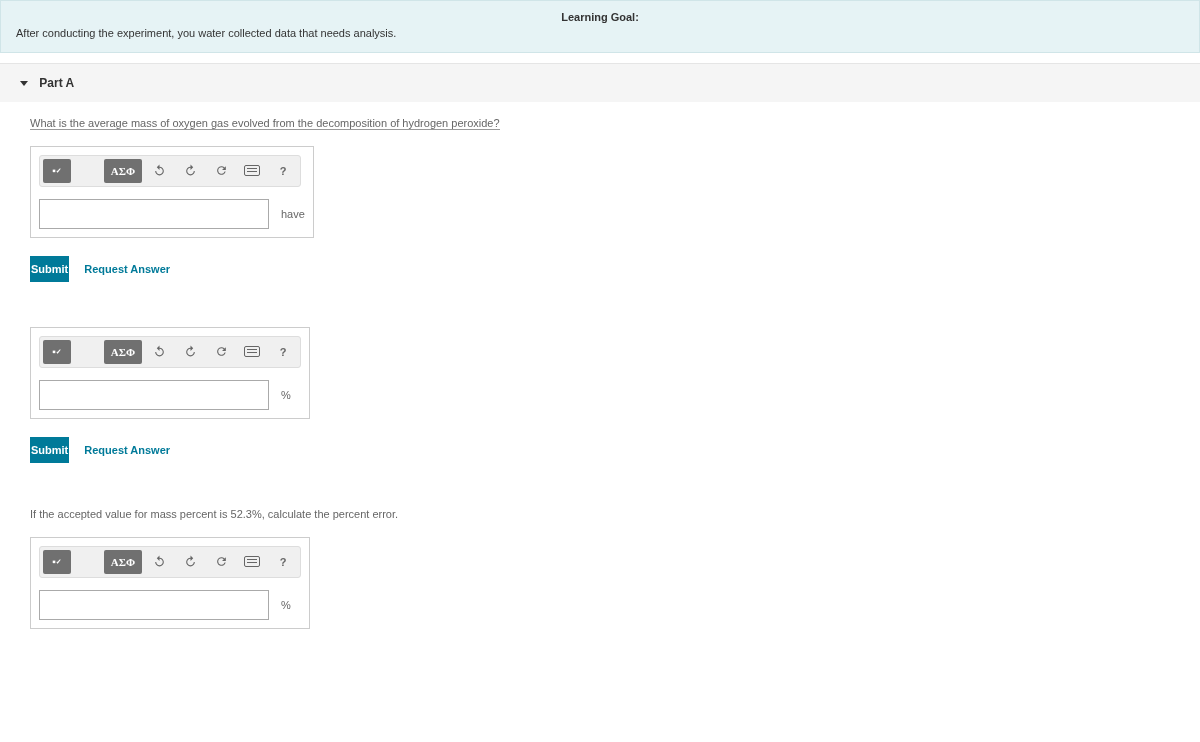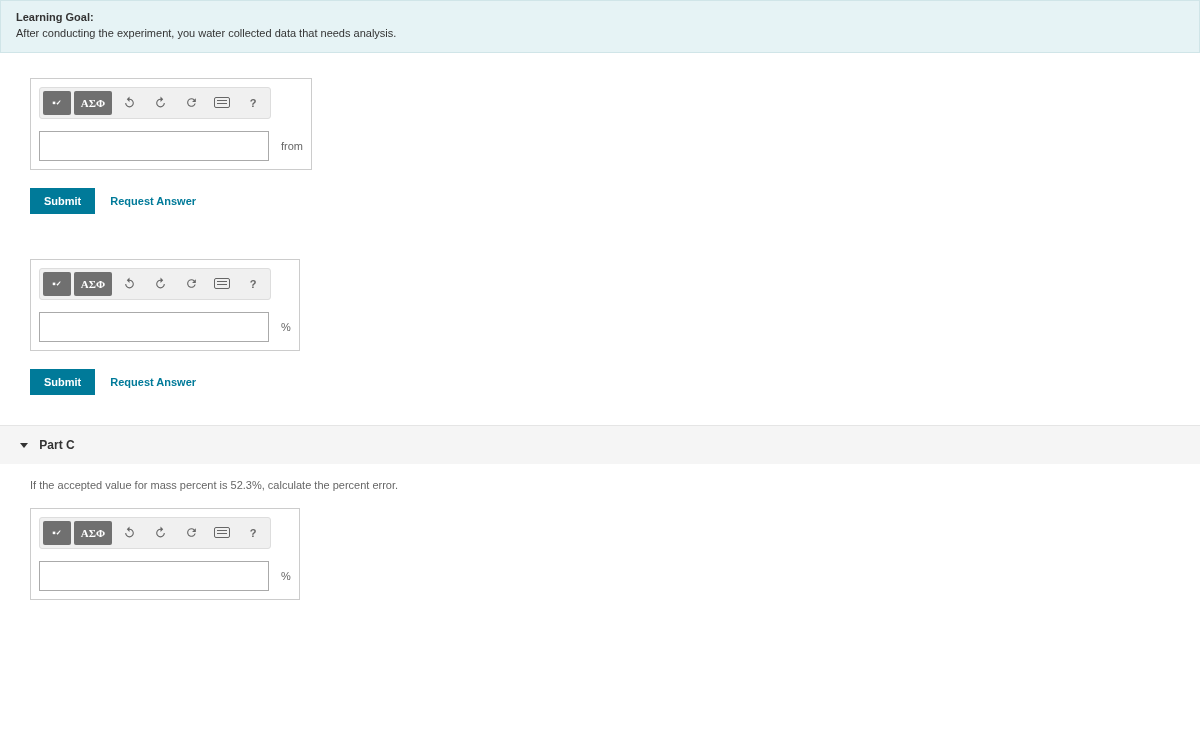--- a/index.html
+++ b/index.html
@@ -11,20 +11,21 @@
   }
   .learning-goal {
     background: #e6f3f5;
     padding: 10px 15px;
     border: 1px solid #d0e5e8;
   }
   .learning-goal .title {
     font-weight: bold;
     font-size: 11px;
     margin-bottom: 2px;
+    text-align: center;
   }
   .learning-goal .line {
     font-size: 11px;
     color: #333;
     line-height: 1.5;
   }
   .part {
     margin-top: 10px;
   }
   .part-header {
@@ -88,20 +89,21 @@
     cursor: pointer;
     font-weight: bold;
   }
   .tool-btn.light {
     background: transparent;
     color: #666;
   }
   .tool-btn.greek {
     width: 38px;
     font-family: 'Times New Roman', serif;
+    margin-left: 30px;
   }
   .tool-btn svg { width: 13px; height: 13px; }
   .tool-btn.light svg { fill: #666; }
   .input-row {
     display: flex;
     align-items: center;
     gap: 12px;
   }
   .answer-input {
     width: 230px;
@@ -117,21 +119,21 @@
   .actions {
     margin-top: 18px;
     display: flex;
     align-items: center;
     gap: 15px;
   }
   .submit-btn {
     background: #007a99;
     color: #fff;
     border: none;
-    padding: 7px 14px;
+    padding: 7px 1px;
     font-size: 11px;
     font-weight: bold;
     cursor: pointer;
   }
   .request-link {
     color: #007a99;
     font-size: 11px;
     cursor: pointer;
     font-weight: bold;
   }
@@ -148,20 +150,68 @@
     height: 1px; background: #666;
     box-shadow: 0 3px 0 #666;
   }
 </style>
 </head>
 <body>
 
 <div class="learning-goal">
   <div class="title">Learning Goal:</div>
   <div class="line">After conducting the experiment, you water collected data that needs analysis.</div>
+</div>
+
+<div class="part">
+  <div class="part-header">
+    <span class="caret"></span>
+    <span>Part A</span>
+  </div>
+  <div class="part-body">
+    <div class="question">
+      <span class="q-underline">What is the average mass of oxygen gas evolved from the decomposition of hydrogen peroxide?</span>
+    </div>
+    <div class="answer-box">
+      <div class="toolbar">
+        <div class="tool-btn">
+          <span style="font-size:10px;">▪</span>
+            <span style="font-size:7px;vertical-align:super;">✓</span>
+        </div>
+        <div class="tool-btn greek">ΑΣΦ</div>
+        <div class="tool-btn light">
+          <svg viewBox="0 0 24 24">
+              <path d="M12 5V1L7 6l5 5V7c3.3 0 6 2.7 6 6s-2.7 6-6 6-6-2.7-6-6H4c0 4.4 3.6 8 8 8s8-3.6 8-8-3.6-8-8-8z"></path>
+            </svg>
+        </div>
+        <div class="tool-btn light">
+          <svg viewBox="0 0 24 24">
+              <path d="M12 5V1l5 5-5 5V7c-3.3 0-6 2.7-6 6s2.7 6 6 6 6-2.7 6-6h2c0 4.4-3.6 8-8 8s-8-3.6-8-8 3.6-8 8-8z"></path>
+            </svg>
+        </div>
+        <div class="tool-btn light">
+          <svg viewBox="0 0 24 24">
+              <path d="M17.65 6.35A8 8 0 1 0 19.73 14h-2.08A6 6 0 1 1 12 6a5.9 5.9 0 0 1 4.22 1.78L13 11h7V4z"></path>
+            </svg>
+        </div>
+        <div class="tool-btn light">
+          <div class="kbd-icon"></div>
+        </div>
+        <div class="tool-btn light">?</div>
+      </div>
+      <div class="input-row">
+        <input class="answer-input" type="text" value="" style="">
+        <span class="unit">have</span>
+      </div>
+    </div>
+    <div class="actions">
+      <button class="submit-btn">Submit</button>
+      <a class="request-link">Request Answer</a>
+    </div>
+  </div>
 </div>
 
 <div class="part">
   <div class="part-body">
     <div class="answer-box">
       <div class="toolbar">
         <div class="tool-btn">
           <span style="font-size:10px;">▪</span>
             <span style="font-size:7px;vertical-align:super;">✓</span>
         </div>
@@ -181,76 +231,31 @@
               <path d="M17.65 6.35A8 8 0 1 0 19.73 14h-2.08A6 6 0 1 1 12 6a5.9 5.9 0 0 1 4.22 1.78L13 11h7V4z"></path>
             </svg>
         </div>
         <div class="tool-btn light">
           <div class="kbd-icon"></div>
         </div>
         <div class="tool-btn light">?</div>
       </div>
       <div class="input-row">
         <input class="answer-input" type="text" value="" style="">
-        <span class="unit">from</span>
+        <span class="unit">%</span>
       </div>
     </div>
     <div class="actions">
       <button class="submit-btn">Submit</button>
       <a class="request-link">Request Answer</a>
     </div>
   </div>
 </div>
 
 <div class="part">
-  <div class="part-body">
-    <div class="answer-box">
-      <div class="toolbar">
-        <div class="tool-btn">
-          <span style="font-size:10px;">▪</span>
-            <span style="font-size:7px;vertical-align:super;">✓</span>
-        </div>
-        <div class="tool-btn greek">ΑΣΦ</div>
-        <div class="tool-btn light">
-          <svg viewBox="0 0 24 24">
-              <path d="M12 5V1L7 6l5 5V7c3.3 0 6 2.7 6 6s-2.7 6-6 6-6-2.7-6-6H4c0 4.4 3.6 8 8 8s8-3.6 8-8-3.6-8-8-8z"></path>
-            </svg>
-        </div>
-        <div class="tool-btn light">
-          <svg viewBox="0 0 24 24">
-              <path d="M12 5V1l5 5-5 5V7c-3.3 0-6 2.7-6 6s2.7 6 6 6 6-2.7 6-6h2c0 4.4-3.6 8-8 8s-8-3.6-8-8 3.6-8 8-8z"></path>
-            </svg>
-        </div>
-        <div class="tool-btn light">
-          <svg viewBox="0 0 24 24">
-              <path d="M17.65 6.35A8 8 0 1 0 19.73 14h-2.08A6 6 0 1 1 12 6a5.9 5.9 0 0 1 4.22 1.78L13 11h7V4z"></path>
-            </svg>
-        </div>
-        <div class="tool-btn light">
-          <div class="kbd-icon"></div>
-        </div>
-        <div class="tool-btn light">?</div>
-      </div>
-      <div class="input-row">
-        <input class="answer-input" type="text" value="" style="">
-        <span class="unit">%</span>
-      </div>
-    </div>
-    <div class="actions">
-      <button class="submit-btn">Submit</button>
-      <a class="request-link">Request Answer</a>
-    </div>
-  </div>
-</div>
-
-<div class="part">
-  <div class="part-header">
-    <span class="caret"></span>
-    <span>Part C</span>
-  </div>
   <div class="part-body">
     <div class="question">If the accepted value for mass percent is 52.3%, calculate the percent error.</div>
     <div class="answer-box">
       <div class="toolbar">
         <div class="tool-btn">
           <span style="font-size:10px;">▪</span>
             <span style="font-size:7px;vertical-align:super;">✓</span>
         </div>
         <div class="tool-btn greek">ΑΣΦ</div>
         <div class="tool-btn light">

